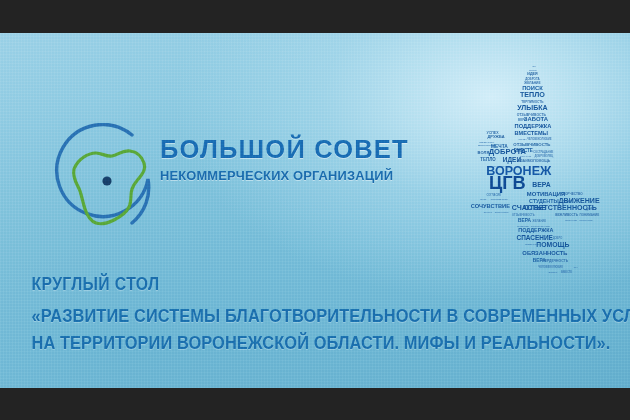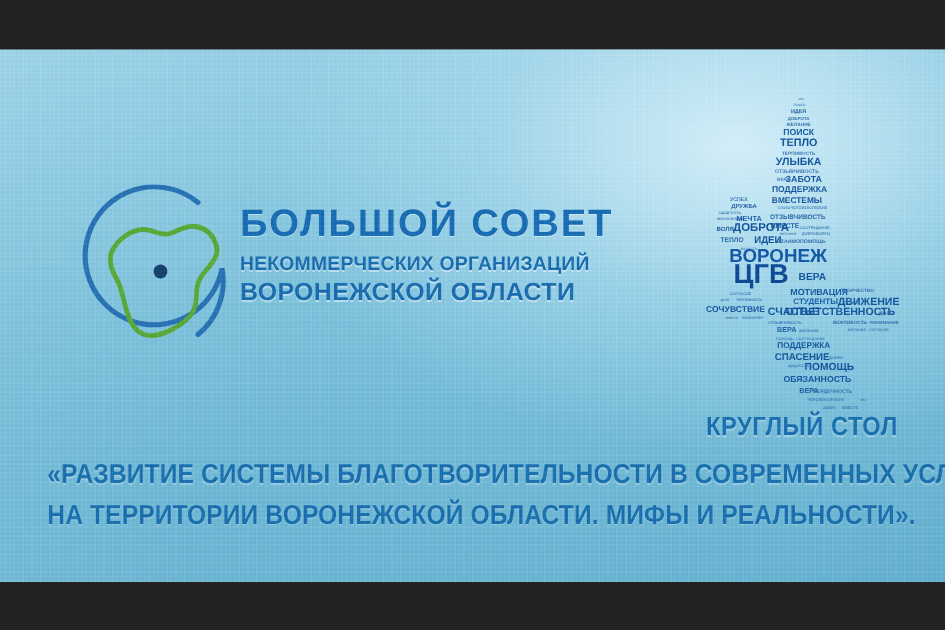--- a/index.html
+++ b/index.html
@@ -94,21 +94,21 @@
     position:absolute; left:416px; top:28px;
     width:234px; height:222px;
   }
   #cloud svg { display:block; }
   .wc { font-family:"Liberation Sans", sans-serif; font-weight:bold; }
 
   
   #title-block {
     position:absolute; left:0; top:243px;
     width:630px;
-    text-align:right;
+    text-align:left;
   }
   .tl {
     color:#1b6fae;
     font-weight:bold;
     line-height:1.0;
     text-shadow:0 1px 1px rgba(255,255,255,.30);
     transform:scaleX(.90);
     white-space:nowrap;
   }
   .tl-1 { font-size:17.5px; letter-spacing:.4px; margin-bottom:13px; }
@@ -138,21 +138,20 @@
                    C56 100 50 102 44 100 C38 98 35 92 33 86
                    C31 80 30 74 28 68 C26 62 20 56 22 46 Z" fill="none" stroke="#5aa83a" stroke-width="3.2" stroke-linejoin="round"></path>
 
           <circle cx="55" cy="58" r="4.6" fill="#17406b"></circle>
         </svg>
       </div>
 
       <div id="logo-text">
         <div class="lg-1">БОЛЬШОЙ СОВЕТ</div>
         <div class="lg-2">НЕКОММЕРЧЕСКИХ ОРГАНИЗАЦИЙ</div>
-        <div class="lg-3">ВОРОНЕЖСКОЙ ОБЛАСТИ</div>
       </div>
     </div>
 
     <div id="cloud">
       <svg id="cloud-svg" viewBox="0 0 234 390" width="234" height="222" aria-hidden="true">
           <text x="119" y="10" text-anchor="middle" font-size="3.4" fill="#2f6fae" opacity="0.75" class="wc">МЫ</text>
           <text x="117" y="17" text-anchor="middle" font-size="4" fill="#2f6fae" opacity="0.8" class="wc">ПОИСК</text>
           <text x="116" y="25" text-anchor="middle" font-size="6.4" fill="#1f5fa0" opacity="0.95" class="wc">ИДЕЯ</text>
           <text x="116" y="33" text-anchor="middle" font-size="5.2" fill="#2a68a8" opacity="0.9" class="wc">ДОБРОТА</text>
           <text x="116" y="41" text-anchor="middle" font-size="5.6" fill="#2a68a8" opacity="0.9" class="wc">ЖЕЛАНИЕ</text>

